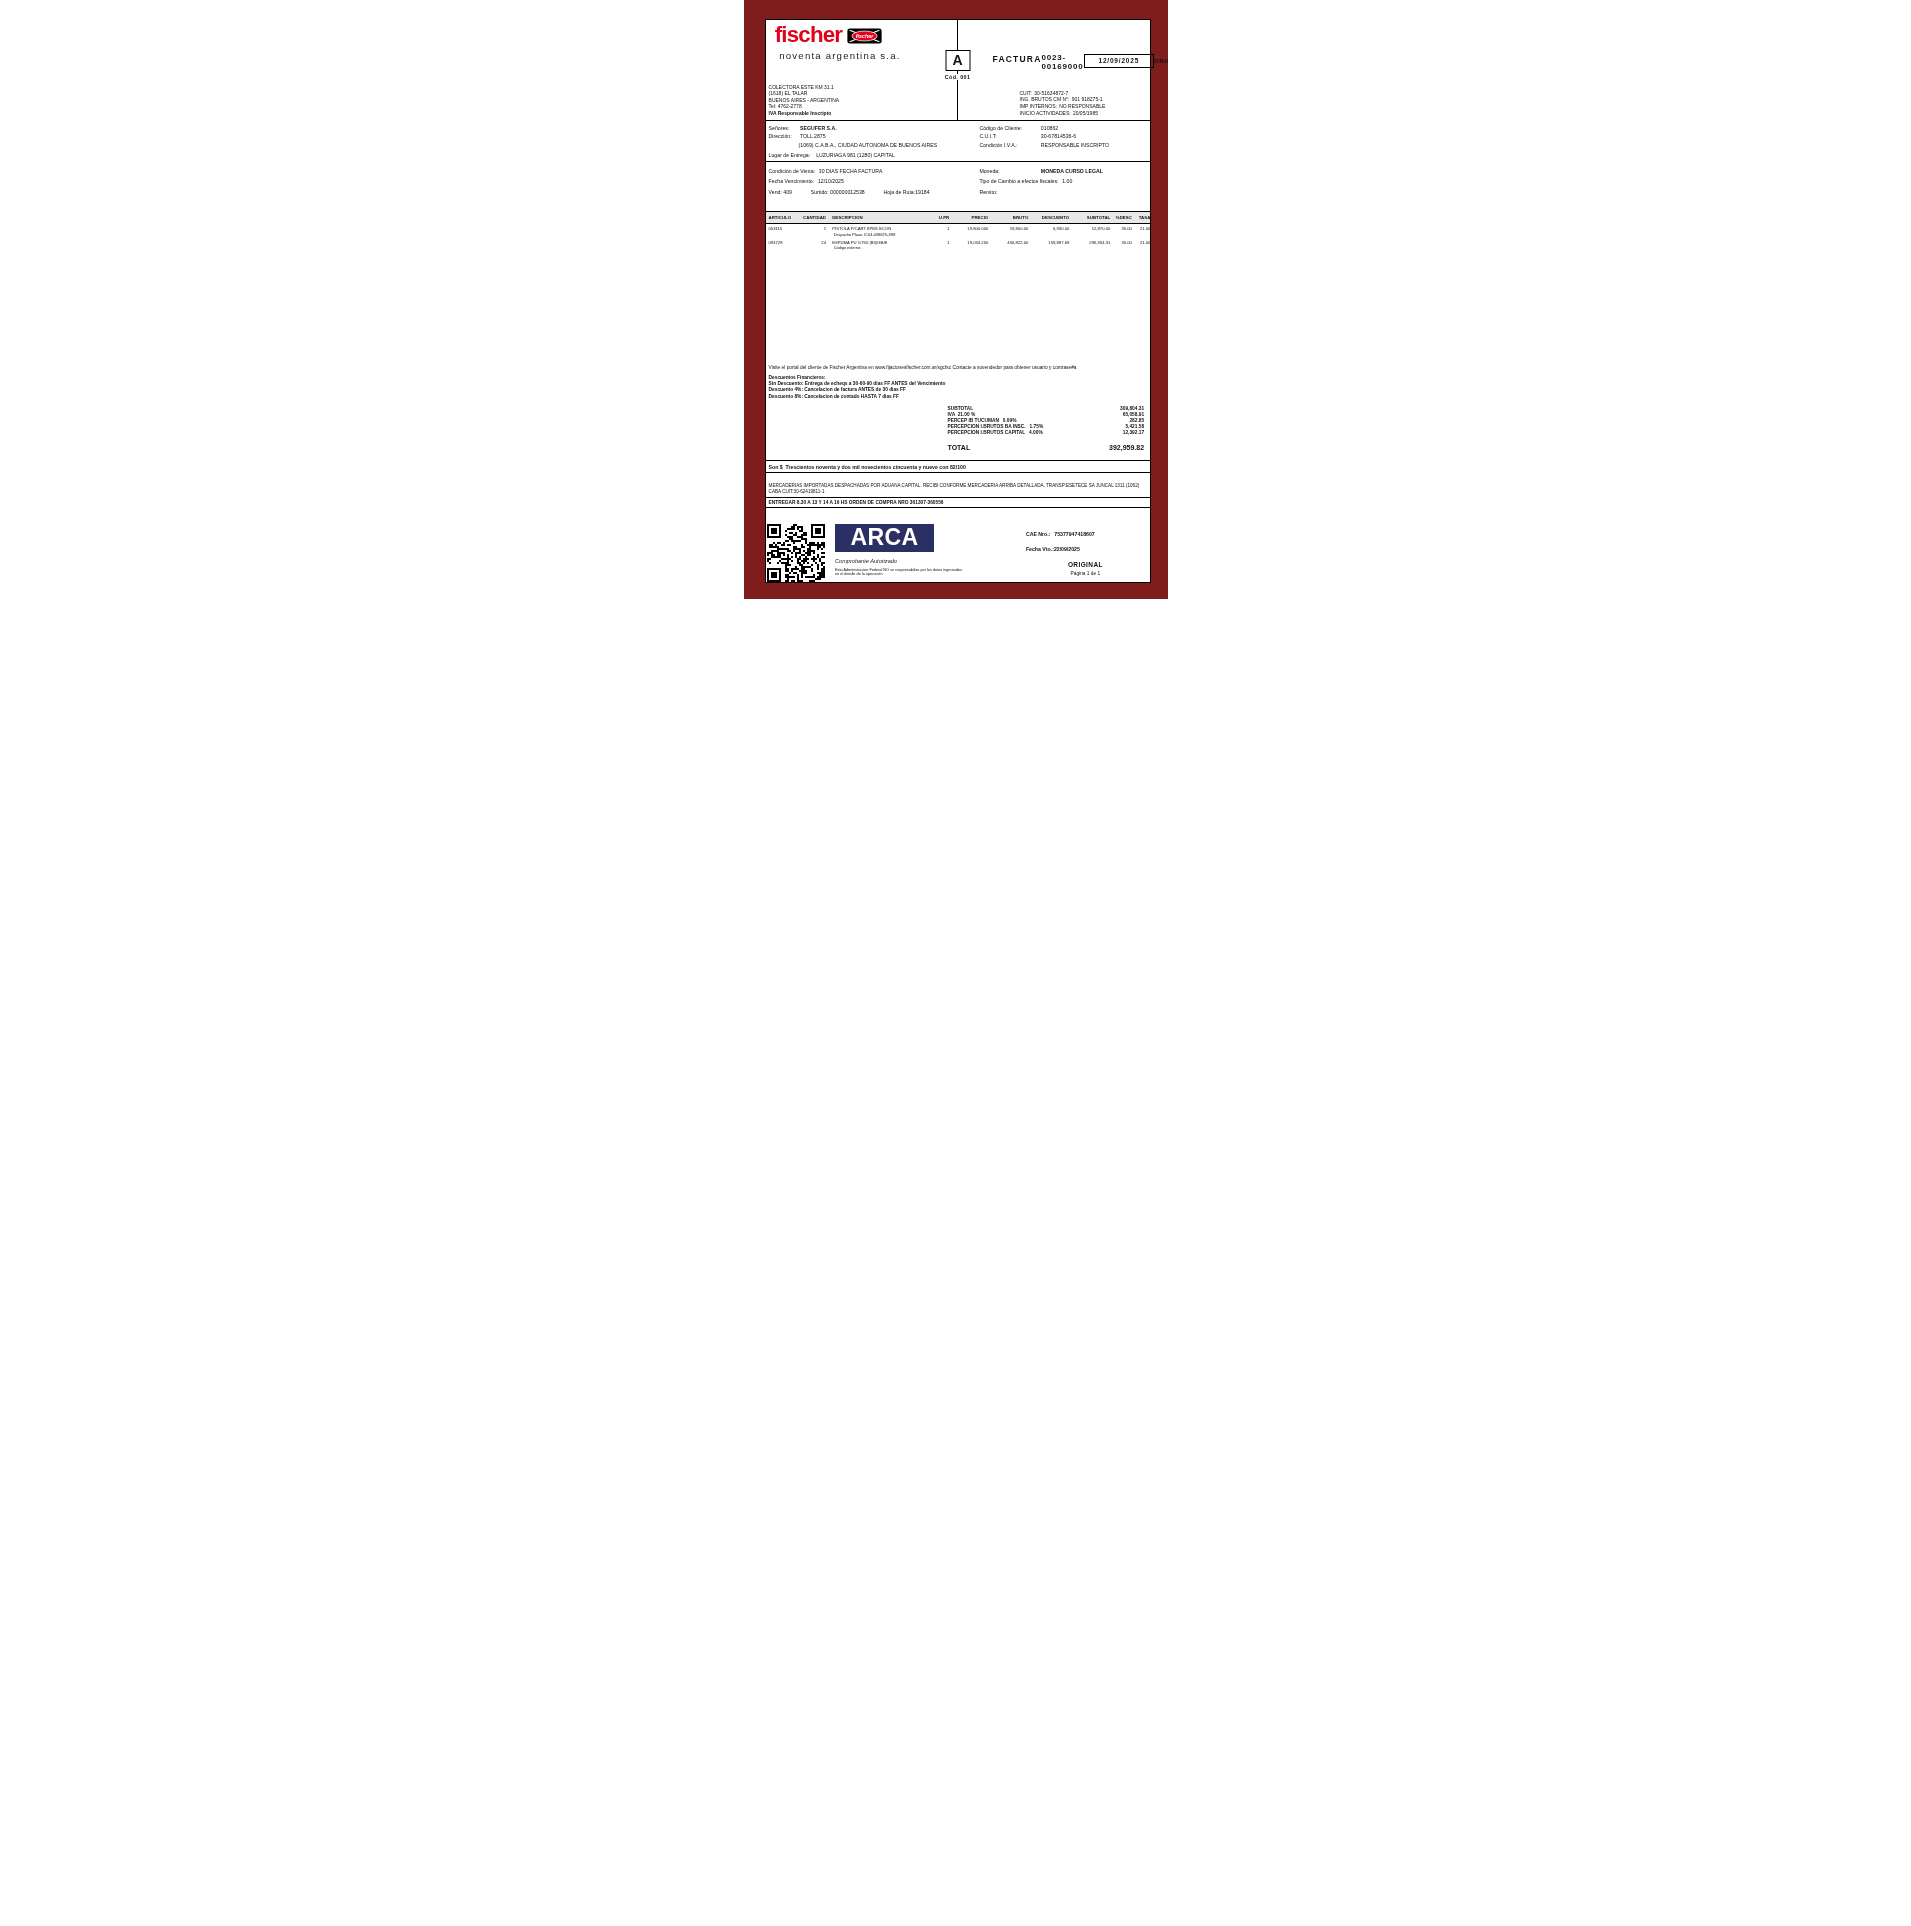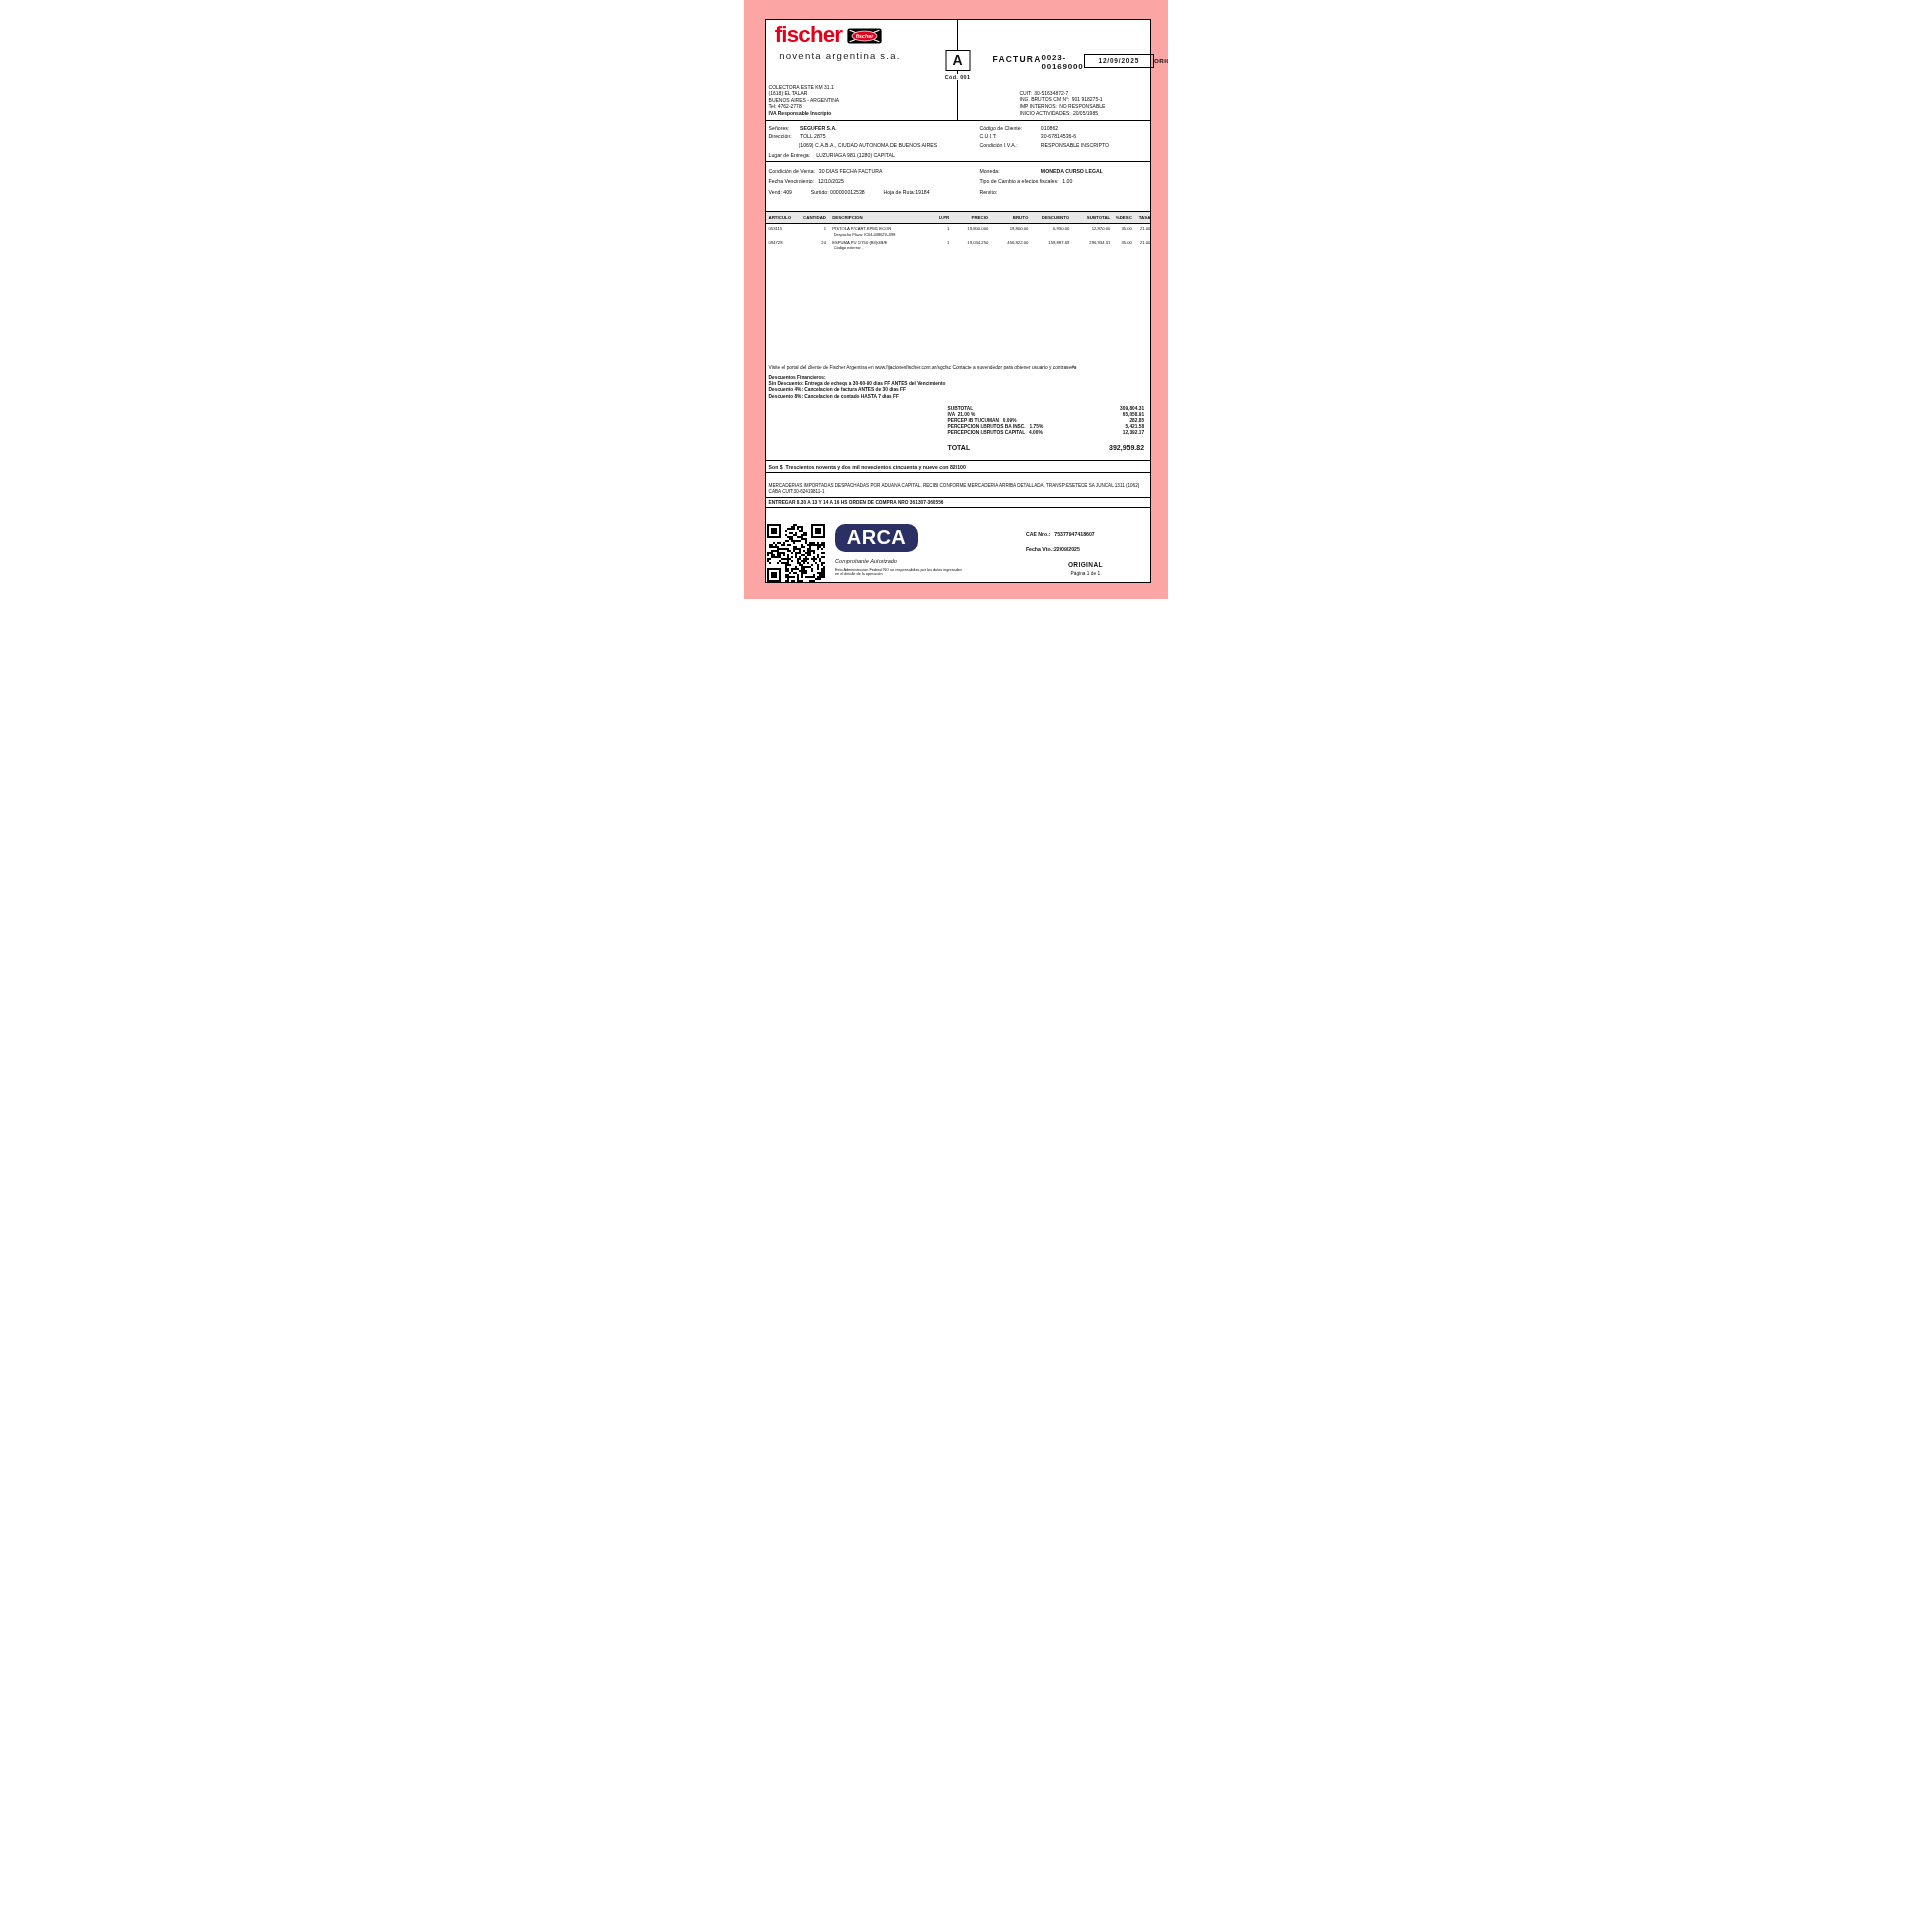--- a/index.html
+++ b/index.html
@@ -1,18 +1,18 @@
 <!DOCTYPE html>
 <html style="--brand-red: #e2001a; --arca-navy: #2b3064; --tbl-bg: #e8e8e8;font-size:6.2px"><head>
 <meta charset="utf-8">
 <style>
   * { margin:0; padding:0; box-sizing:border-box; }
   html,body { background:#ffffff; }
   body { font-family:"Liberation Sans", sans-serif; color:#111; }
-  .page { position:relative; width:424px; height:599px; background:#fca5a5; margin:0 auto; overflow:hidden; }
+  .page { position:relative; width:424px; height:599px; background:#7f1d1d; margin:0 auto; overflow:hidden; }
   .sheet { position:absolute; left:21px; top:18.5px; width:386px; height:564px; border:1px solid #000; display:flex; flex-direction:column; background:#fff; }
 
   
   .header { display:flex; height:101px; border-bottom:0.8px solid #000; position:relative; flex:none; }
   .header-left { width:50%; border-right:0.8px solid #000; display:flex; flex-direction:column; }
   .logo-block { flex:1; padding:4.6px 0 0 9.2px; }
   .logo-row { display:flex; align-items:center; }
   .logo-text { color:var(--brand-red); font-weight:bold; font-size:22.3px; line-height:1; letter-spacing:-0.8px; }
   .logo-badge { margin-left:4.6px; margin-top:2.3px; }
   .logo-sub { font-size:9.6px; letter-spacing:1.2px; color:#1c1c1c; margin:3.9px 0 0 4.6px; }
@@ -69,21 +69,21 @@
   .trow { display:flex; justify-content:space-between; margin-left:182px; font-size:4.8px; font-weight:bold; line-height:6.2px; white-space:pre-wrap; }
   .total-row { display:flex; justify-content:space-between; margin:7px 0 0 182px; padding-right:5.4px; font-size:7px; font-weight:bold; flex:none; }
   .son { margin-top:9.2px; border-top:0.8px solid #000; border-bottom:0.8px solid #000; padding:2.7px 3.1px; font-size:5.2px; font-weight:bold; white-space:pre-wrap; flex:none; }
   .legal1 { margin-top:10px; padding:0 3.1px; font-size:4.6px; line-height:5.8px; flex:none; }
   .legal2 { margin-top:1.9px; border-top:0.8px solid #000; border-bottom:0.8px solid #000; padding:1.9px 3.1px; font-size:4.8px; font-weight:bold; flex:none; }
 
   
   .footer { margin-top:16px; display:flex; padding:0 4.6px 0 1.5px; flex:none; }
   .qr { width:58px; height:58px; flex:none; }
   .mid { margin-left:10px; width:135px; }
-  .arca-box { width:83px; height:28.5px; background:var(--arca-navy); color:#fff; display:flex; align-items:center; justify-content:center; font-size:20px; font-weight:bold; letter-spacing:0.4px;border-radius:10px; }
+  .arca-box { width:99px; height:28.5px; background:var(--arca-navy); color:#fff; display:flex; align-items:center; justify-content:center; font-size:23px; font-weight:bold; letter-spacing:0.4px; }
   .comprobante { font-style:italic; font-size:5.6px; margin-top:5.8px; color:#222; }
   .disclaimer { font-size:3.8px; line-height:4.8px; margin-top:3.9px; width:131px; }
   .right-col { margin-left:auto; width:119px; padding-top:7.7px; }
   .cae-line { font-size:5.2px; font-weight:bold; }
   .cae-line .val { margin-left:3.9px; }
   .vto-line { font-size:5.2px; font-weight:bold; margin-top:9.2px; }
   .orig2 { font-size:6.5px; font-weight:bold; letter-spacing:0.4px; text-align:center; margin-top:8.5px; }
   .page-num { font-size:4.8px; text-align:center; margin-top:2.7px; }
 </style>
 </head>

